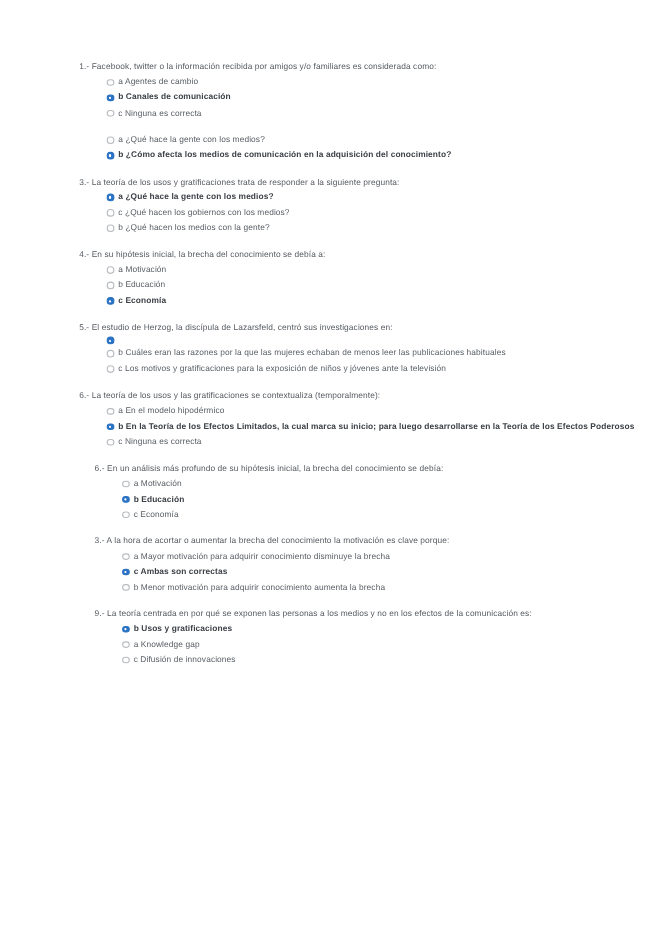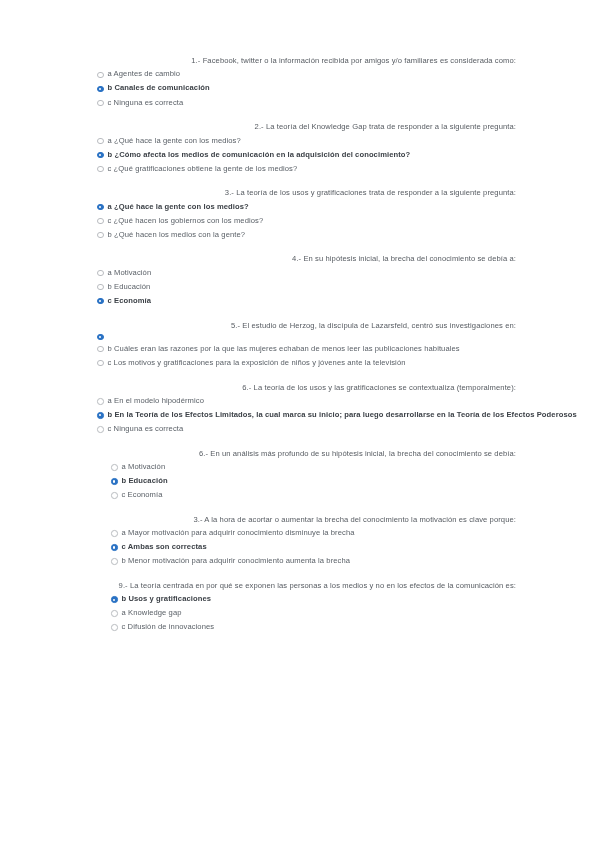--- a/index.html
+++ b/index.html
@@ -20,21 +20,20 @@
     width: 600px;
     height: 848px;
     background: #ffffff;
     overflow: hidden;
   }
   #quiz {
     position: absolute;
     left: 0;
     top: 56px;
     width: 516px;
-    text-align: right;
   }
   .question-block {
     margin: 0 0 14px 0;
     padding: 0;
   }
   .question-block.indented {
     padding-left: 14px;
   }
   .q-text {
     font-size: 7.6px;
@@ -113,33 +112,28 @@
             <span class="radio checked"></span>
             <span class="opt-label">b Canales de comunicación</span>
           </li>
           <li class="option">
             <span class="radio"></span>
             <span class="opt-label">c Ninguna es correcta</span>
           </li>
         </ul>
       </div>
       <div class="question-block">
-        <p class="q-text">2.- La teoría del Knowledge Gap trata de responder a la siguiente pregunta:</p>
         <ul class="options">
           <li class="option">
             <span class="radio"></span>
             <span class="opt-label">a ¿Qué hace la gente con los medios?</span>
           </li>
           <li class="option selected">
             <span class="radio checked"></span>
             <span class="opt-label">b ¿Cómo afecta los medios de comunicación en la adquisición del conocimiento?</span>
-          </li>
-          <li class="option">
-            <span class="radio"></span>
-            <span class="opt-label">c ¿Qué gratificaciones obtiene la gente de los medios?</span>
           </li>
         </ul>
       </div>
       <div class="question-block">
         <p class="q-text">3.- La teoría de los usos y gratificaciones trata de responder a la siguiente pregunta:</p>
         <ul class="options">
           <li class="option selected">
             <span class="radio checked"></span>
             <span class="opt-label">a ¿Qué hace la gente con los medios?</span>
           </li>

